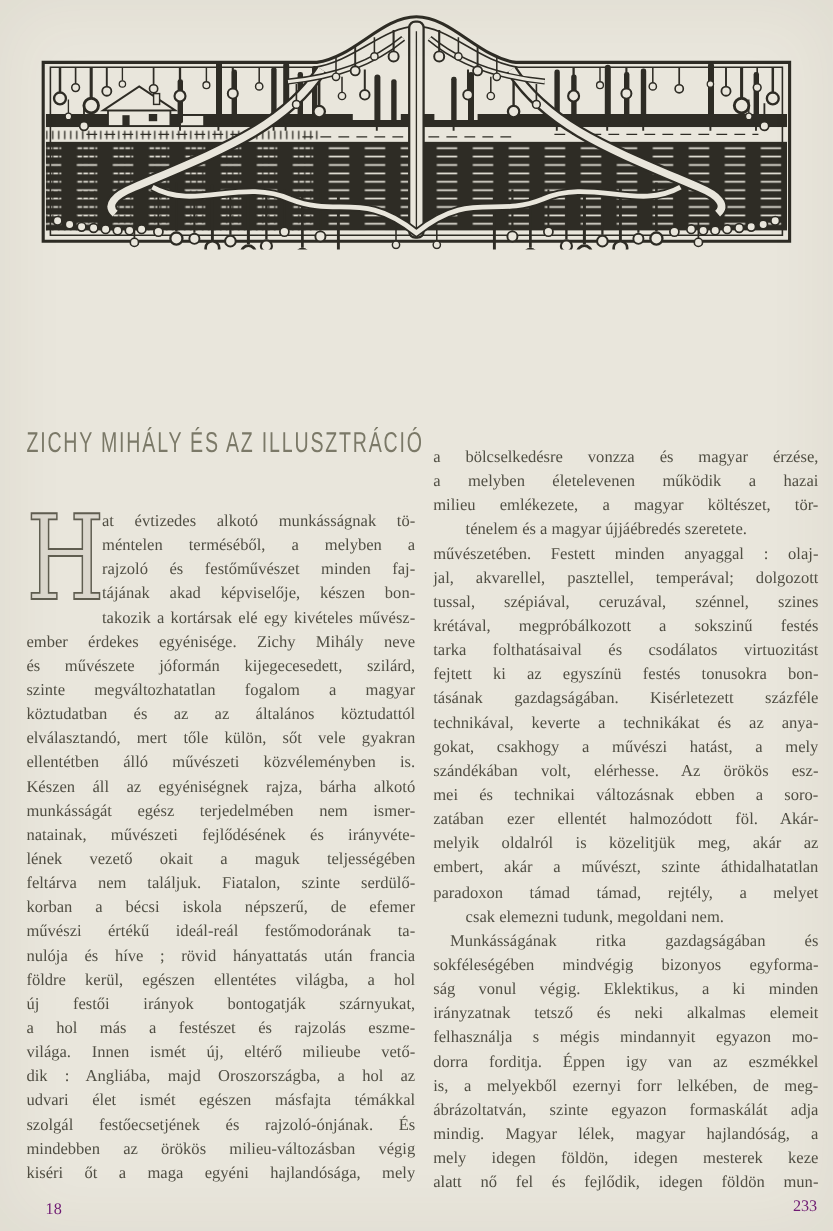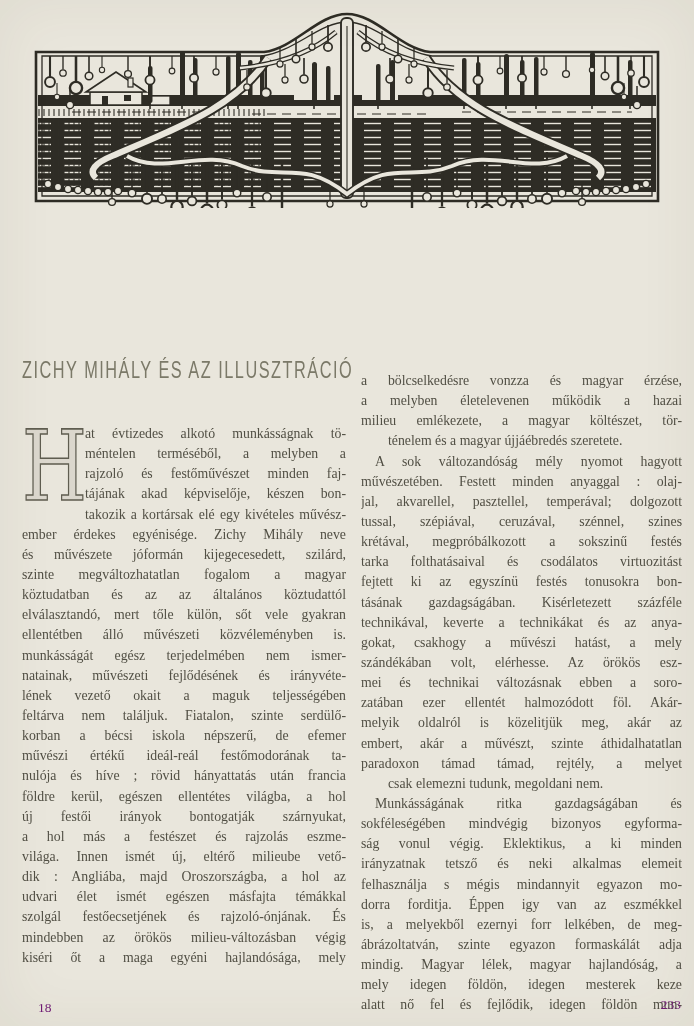--- a/index.html
+++ b/index.html
@@ -220,20 +220,21 @@
         <div class="line">méntelen terméséből, a melyben a</div>
         <div class="line">rajzoló és festőművészet minden faj-</div>
         <div class="line">tájának akad képviselője, készen bon-</div>
         <div class="line">takozik a kortársak elé egy kivételes művész-</div>
         <div class="line">ember érdekes egyénisége. Zichy Mihály neve</div>
         <div class="line">és művészete jóformán kijegecesedett, szilárd,</div>
         <div class="line">szinte megváltozhatatlan fogalom a magyar</div>
         <div class="line">köztudatban és az az általános köztudattól</div>
         <div class="line">elválasztandó, mert tőle külön, sőt vele gyakran</div>
         <div class="line">ellentétben álló művészeti közvéleményben is.</div>
+        <div class="line">Készen áll az egyéniségnek rajza, bárha alkotó</div>
         <div class="line">munkásságát egész terjedelmében nem ismer-</div>
         <div class="line">natainak, művészeti fejlődésének és irányvéte-</div>
         <div class="line">lének vezető okait a maguk teljességében</div>
         <div class="line">feltárva nem találjuk. Fiatalon, szinte serdülő-</div>
         <div class="line">korban a bécsi iskola népszerű, de efemer</div>
         <div class="line">művészi értékű ideál-reál festőmodorának ta-</div>
         <div class="line">nulója és híve ; rövid hányattatás után francia</div>
         <div class="line">földre kerül, egészen ellentétes világba, a hol</div>
         <div class="line">új festői irányok bontogatják szárnyukat,</div>
         <div class="line">a hol más a festészet és rajzolás eszme-</div>
@@ -245,21 +246,20 @@
         <div class="line">kiséri őt a maga egyéni hajlandósága, mely</div>
       </div>
   </div>
 
   <div class="col col-right">
     <div class="lines" id="right-lines">
         <div class="line">a bölcselkedésre vonzza és magyar érzése,</div>
         <div class="line">a melyben életelevenen működik a hazai</div>
         <div class="line">milieu emlékezete, a magyar költészet, tör-</div>
         <div class="line end">ténelem és a magyar újjáébredés szeretete.</div>
-        <div class="line ind">A sok változandóság mély nyomot hagyott</div>
         <div class="line">művészetében. Festett minden anyaggal : olaj-</div>
         <div class="line">jal, akvarellel, pasztellel, temperával; dolgozott</div>
         <div class="line">tussal, szépiával, ceruzával, szénnel, szines</div>
         <div class="line">krétával, megpróbálkozott a sokszinű festés</div>
         <div class="line">tarka folthatásaival és csodálatos virtuozitást</div>
         <div class="line">fejtett ki az egyszínü festés tonusokra bon-</div>
         <div class="line">tásának gazdagságában. Kisérletezett százféle</div>
         <div class="line">technikával, keverte a technikákat és az anya-</div>
         <div class="line">gokat, csakhogy a művészi hatást, a mely</div>
         <div class="line">szándékában volt, elérhesse. Az örökös esz-</div>

